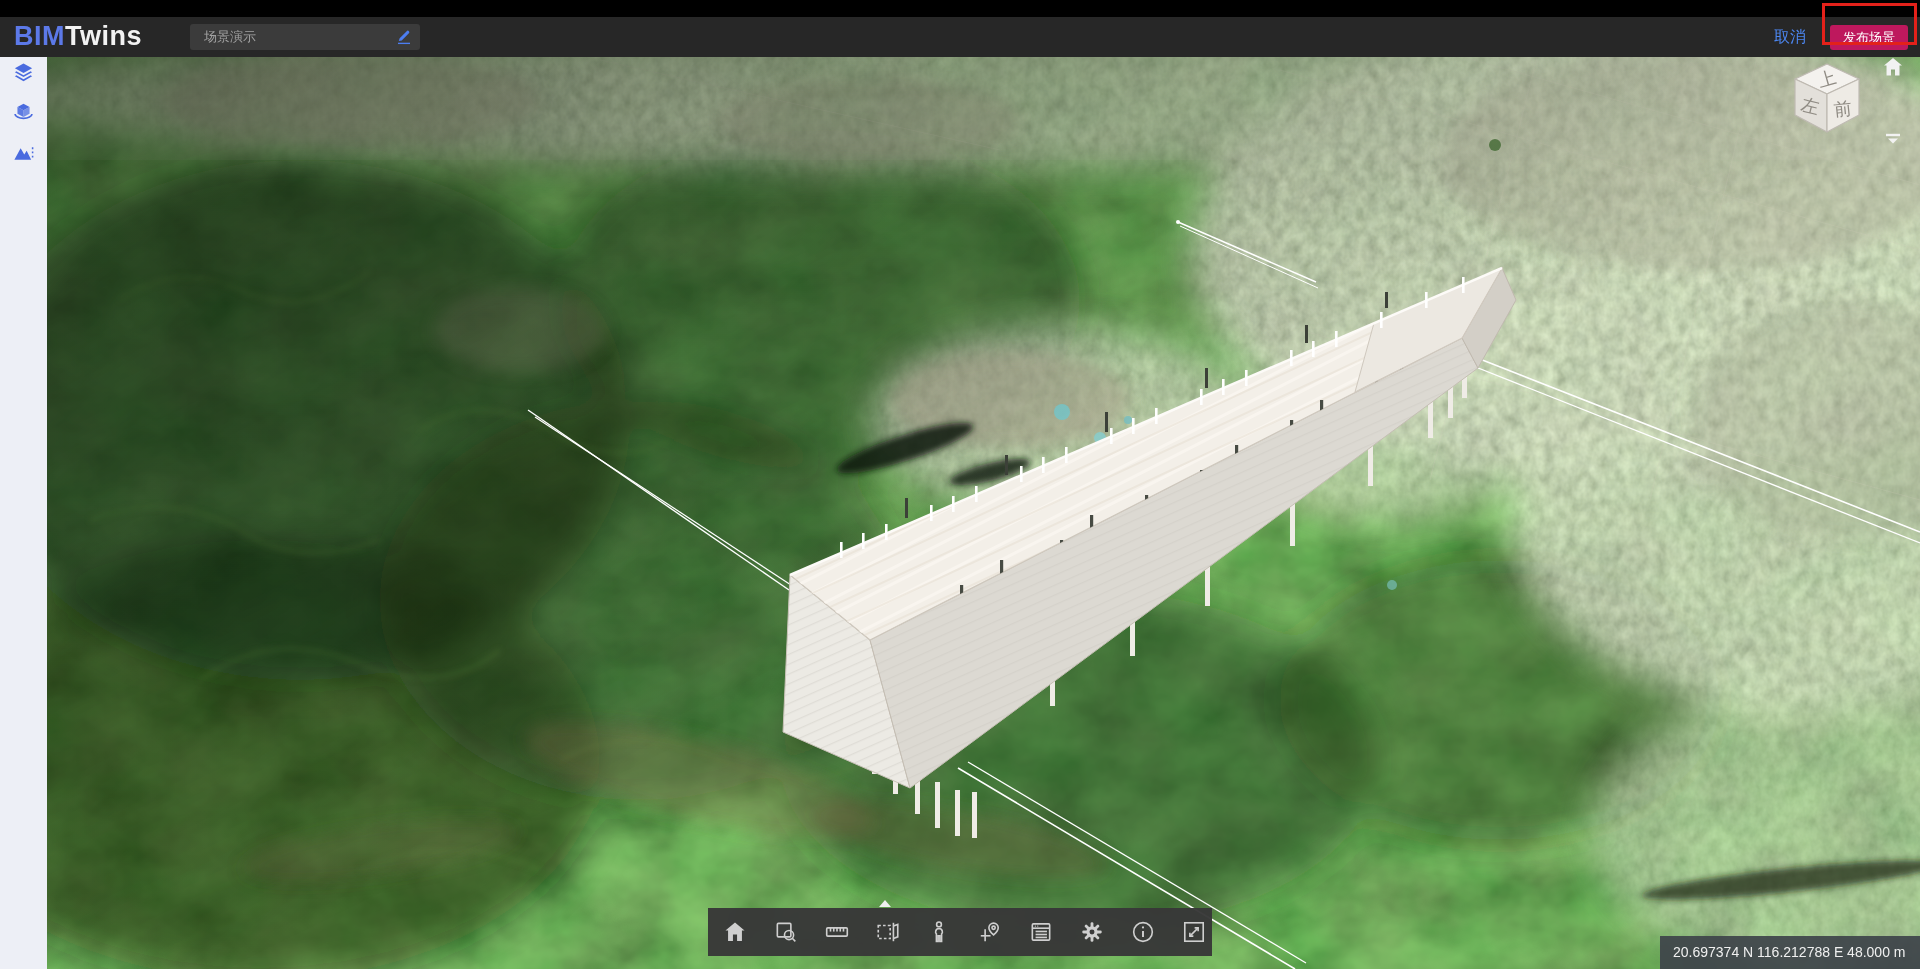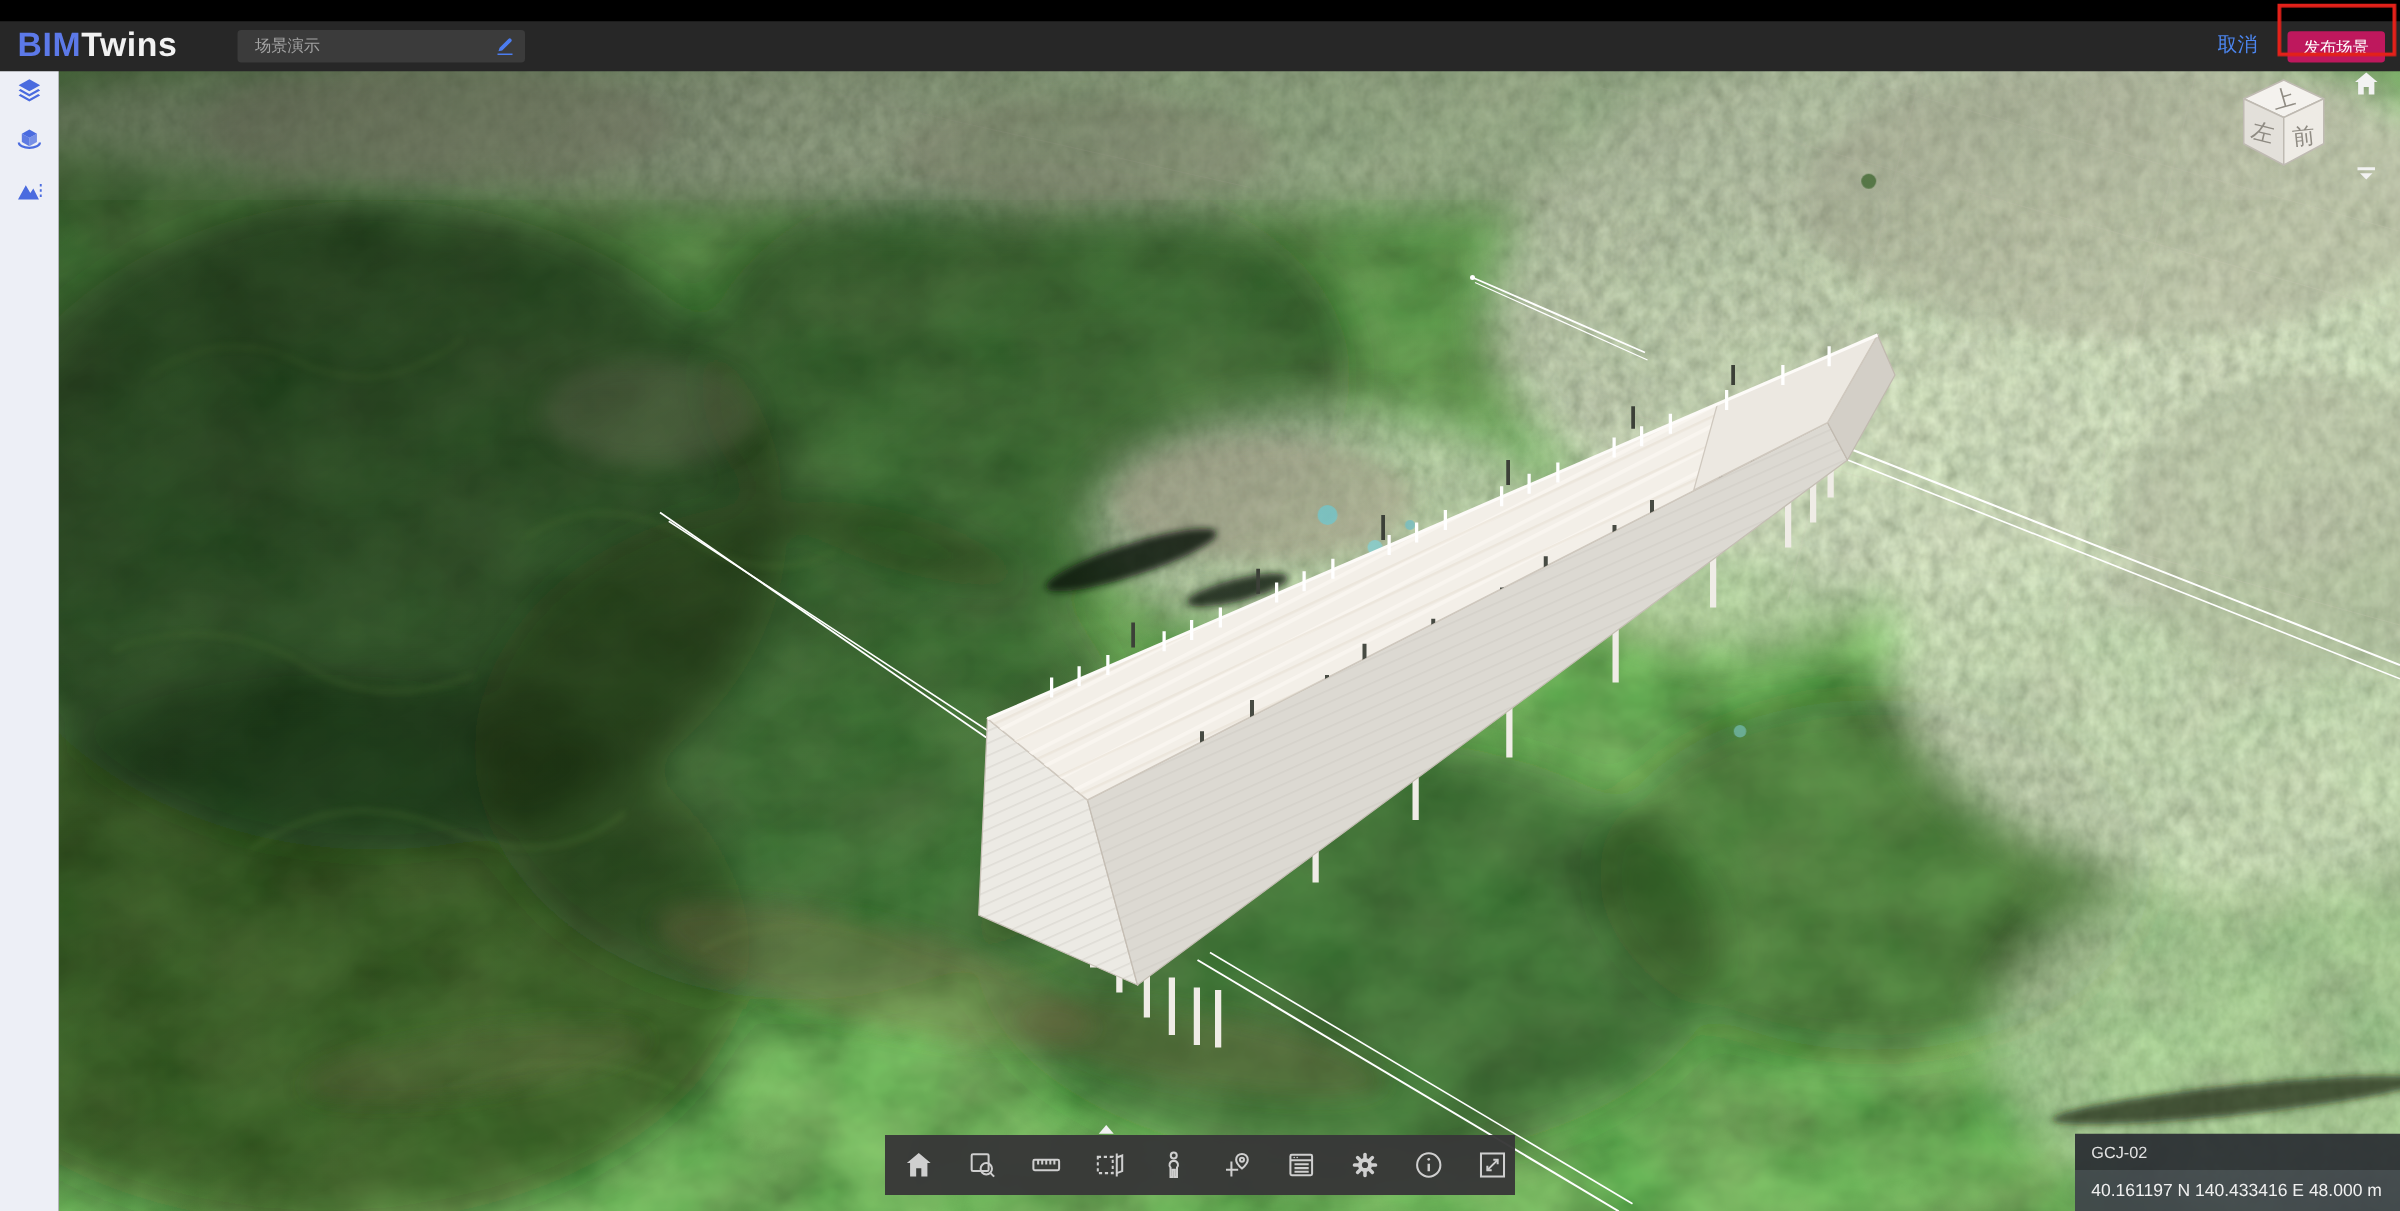--- a/index.html
+++ b/index.html
@@ -440,18 +440,17 @@
         <svg width="26" height="26" viewBox="0 0 24 24" fill="none" stroke="#cfcfcf" stroke-width="1.5">
           <rect x="3.5" y="3.5" width="17" height="17"></rect>
           <line x1="8.2" y1="15.8" x2="15.8" y2="8.2"></line>
           <path d="M12.6 8.2 H15.8 V11.4"></path>
           <path d="M11.4 15.8 H8.2 V12.6"></path>
         </svg>
       </button>
     </div>
 
     <div id="status-panel">
-      <div id="status-crs">GCJ-02</div>
-      <div id="status-coords">40.161197 N 140.433416 E 48.000 m</div>
+      <div id="status-coords">20.697374 N 116.212788 E 48.000 m</div>
     </div>
 
   </main>
 </div>
 
 </body></html>

